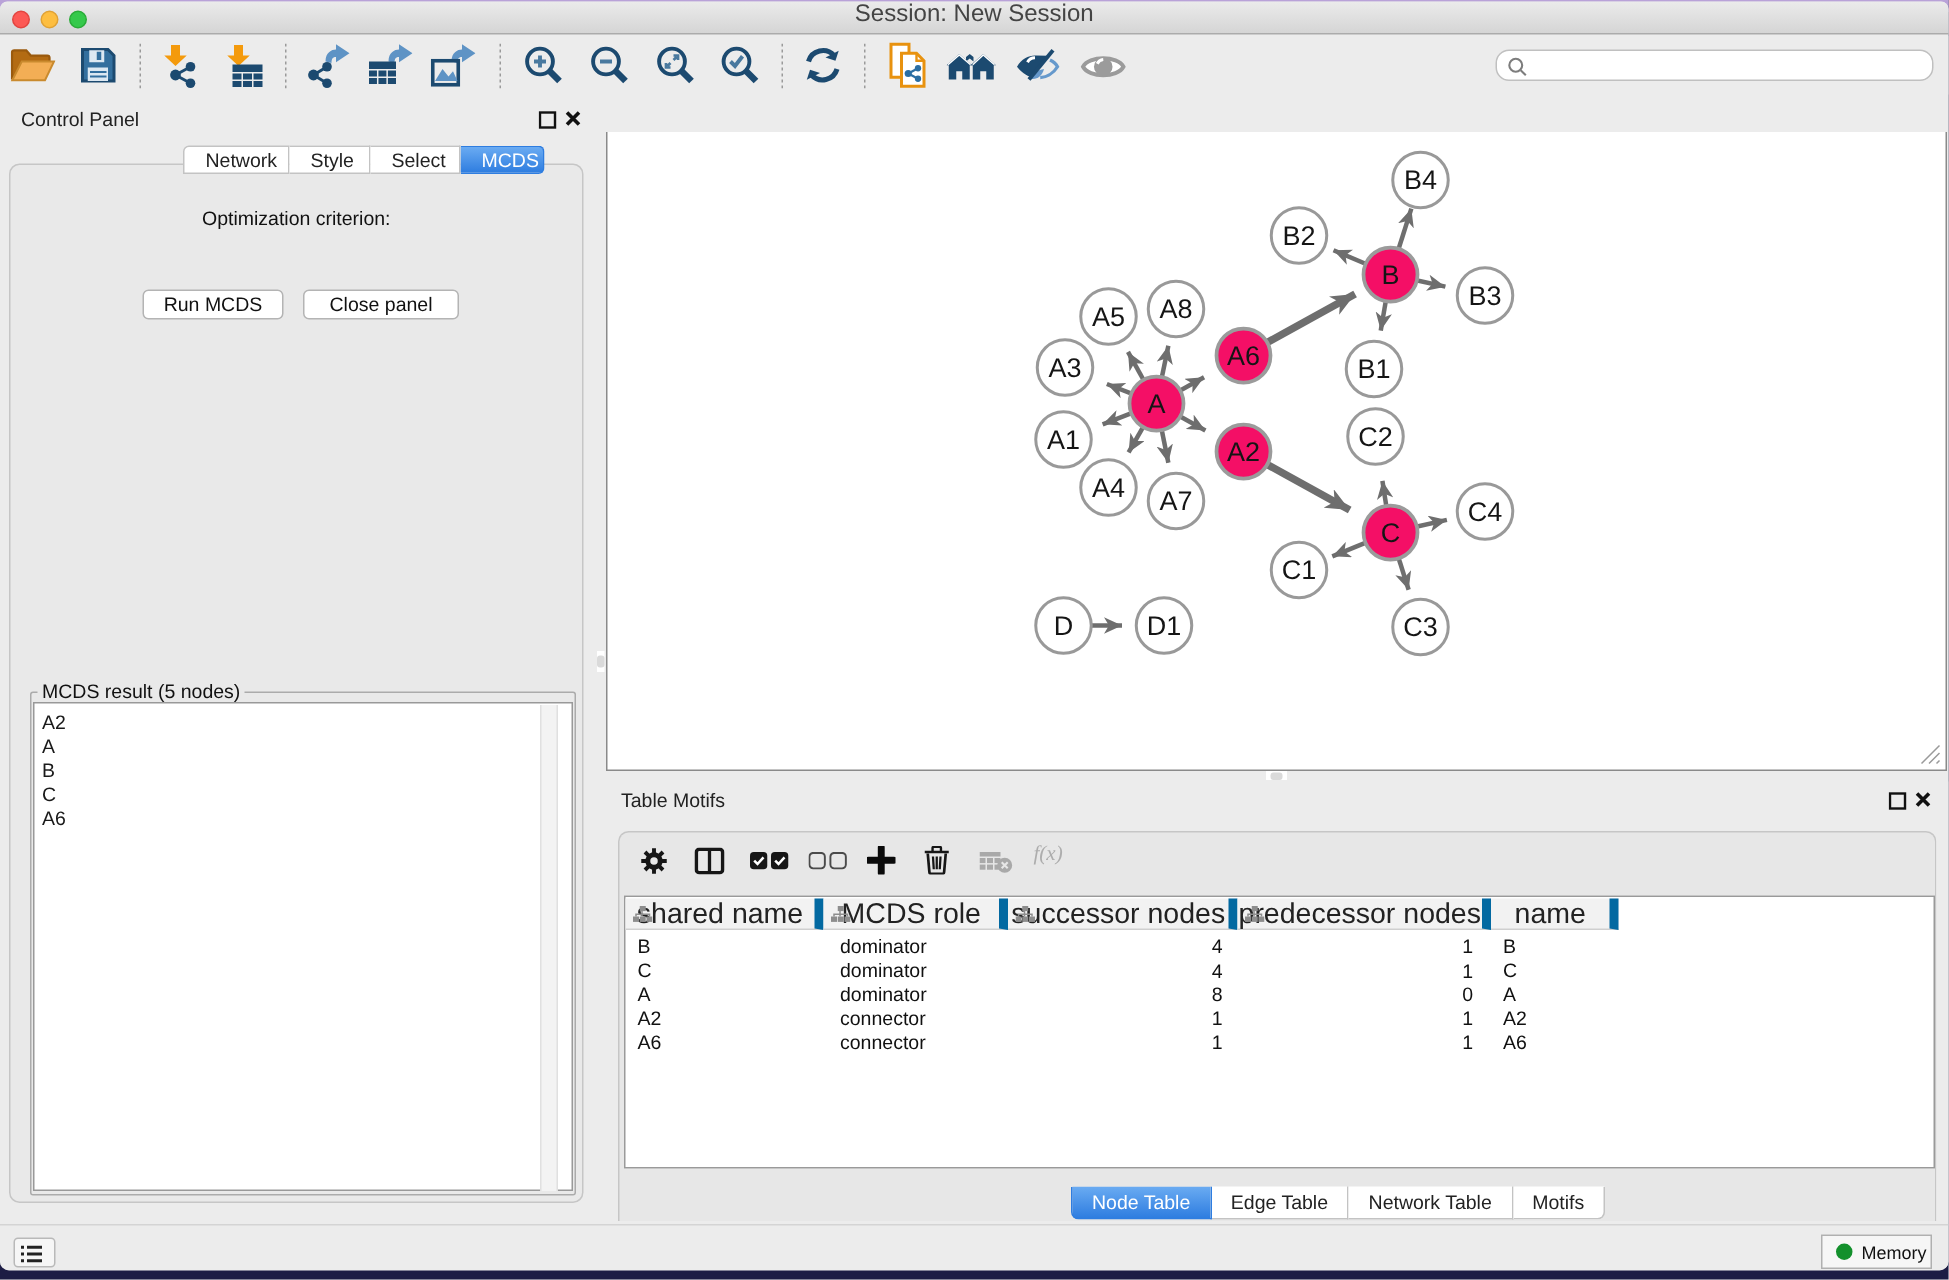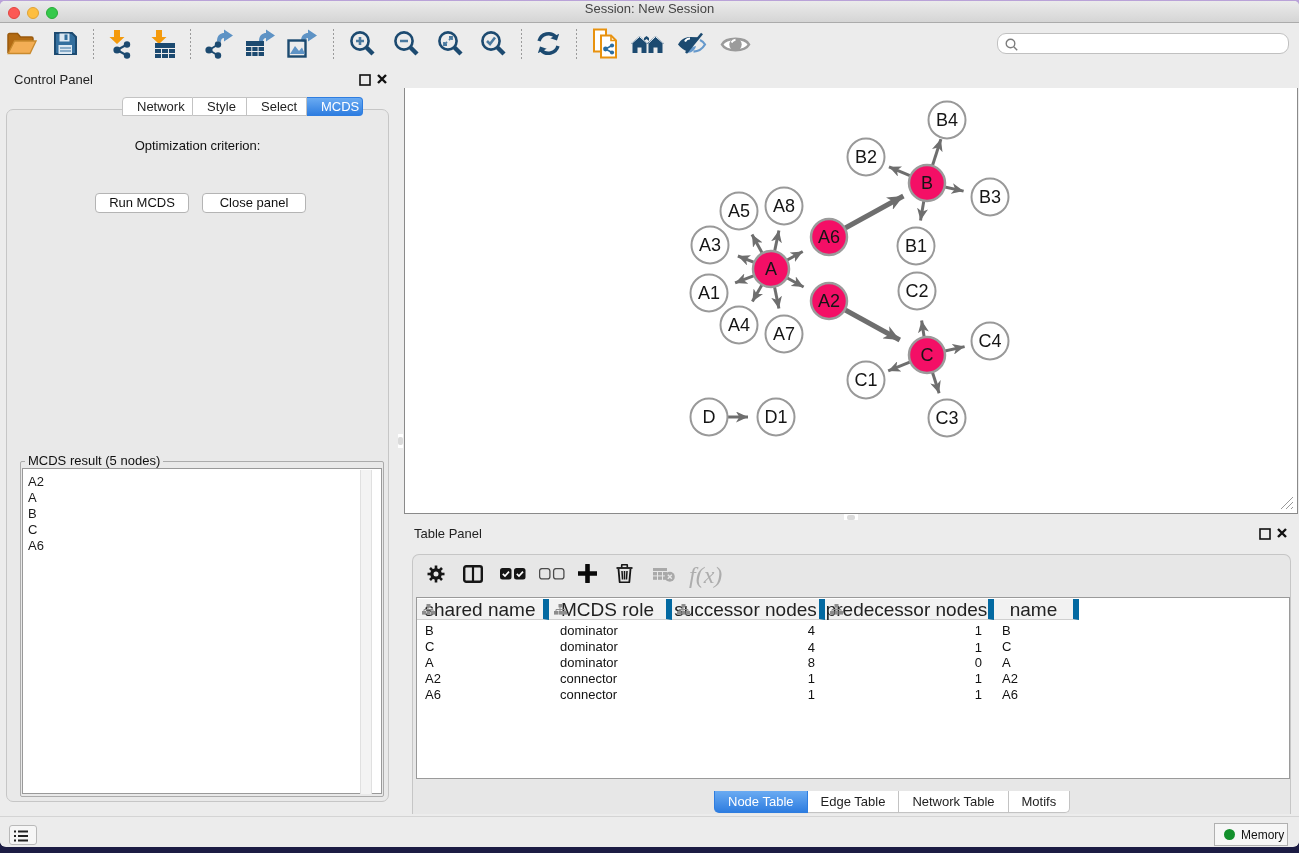--- a/index.html
+++ b/index.html
@@ -16,21 +16,21 @@
   background:#ececec; border-radius:5px 5px 6px 6px;
   overflow:hidden;
 }
 
 #titlebar {
   position:absolute; left:0; top:0; width:1299px; height:22px;
   background:linear-gradient(#ebebeb,#d5d5d5);
   border-bottom:1px solid #ababab;
 }
 .light { position:absolute; top:6px; width:12px; height:12px; border-radius:50%; }
-#titlebar .t-title { position:absolute; top:0; width:100%; text-align:center; color:#444; font-size:13px; }
+#titlebar .t-title { position:absolute; top:0; width:100%; text-align:center; color:#444; font-size:16px; }
 
 #toolbar { position:absolute; left:0; top:23px; width:1299px; height:39px; background:#ececec; }
 .tsep { position:absolute; top:5px; height:30px; width:1px;
   background-image:linear-gradient(#9a9a9a 2px, transparent 2px); background-size:1px 4px; }
 .ticon { position:absolute; top:6px; }
 #searchbox { position:absolute; left:997px; top:9px; width:292px; height:21px; background:#fff;
   border:1px solid #c0c0c0; border-radius:9px; }
 
 #cp { position:absolute; left:0; top:62px; width:399px; height:753px; background:#ececec; }
 #cp-title { position:absolute; left:14px; top:9px; font-size:13px; color:#222; }
@@ -378,21 +378,21 @@
 <text x="371" y="335" font-size="18" fill="#151515" text-anchor="middle">D1</text>
 
 </svg>
       <svg width="16" height="16" style="position:absolute;right:2px;bottom:2px;" viewBox="0 0 16 16">
         <path d="M14,2 L2,14 M14,7 L7,14 M14,12 L12,14" stroke="#9a9a9a" stroke-width="1"></path>
       </svg>
     </div>
   </div>
 
   <div id="tp">
-    <div id="tp-title">Table Panel</div>
+    <div id="tp-title">Table Motifs</div>
     <svg width="30" height="12" style="position:absolute;left:855px;top:7px;" viewBox="0 0 30 12">
       <rect x="1" y="1" width="10" height="10" fill="none" stroke="#111" stroke-width="1.6"></rect>
       <path d="M19,1 L27,9 M27,1 L19,9" stroke="#111" stroke-width="2.4"></path>
     </svg>
     <div id="tp-pane">
       <div id="tp-icons">
         <svg width="18" height="18" style="position:absolute;left:14px;top:10px;" viewBox="0 0 18 18">
           <path fill="#161616" d="M9,3.2 a5.8,5.8 0 1 0 0.001,0 z M9,6.5 a2.5,2.5 0 1 1 0,5 a2.5,2.5 0 1 1 0-5 z" fill-rule="evenodd"></path>
           <g stroke="#161616" stroke-width="2.6">
               <line x1="9" y1="0.5" x2="9" y2="4"></line>
@@ -438,21 +438,21 @@
               <rect x="0" y="5" width="4" height="3.4"></rect>
               <rect x="5" y="5" width="4" height="3.4"></rect>
               <rect x="10" y="5" width="4" height="3.4"></rect>
           <rect x="0" y="9.4" width="4" height="3.4"></rect>
               <rect x="5" y="9.4" width="4" height="3.4"></rect>
               <rect x="10" y="9.4" width="4" height="3.4"></rect>
             </g>
           <circle cx="16.8" cy="9.8" r="5" fill="#a9a9a9"></circle>
           <path d="M14.8,7.8 L18.8,11.8 M18.8,7.8 L14.8,11.8" stroke="#e7e7e7" stroke-width="1.4"></path>
         </svg>
-        <div style="position:absolute;left:276px;top:7px;font-family:'Liberation Serif',serif;font-style:italic;font-size:24px;color:#adadad;">f(x)</div>
+        <div style="position:absolute;left:276px;top:7px;font-family:'Liberation Serif',serif;font-style:italic;font-size:14px;color:#adadad;">f(x)</div>
       </div>
       <div id="tbl">
         <div class="th" style="left:0;width:132px;"><svg class="oc" width="13" height="12" style="left:5px;">
               <use href="#orgchart"></use>
             </svg>shared name</div>
         <div class="th" style="left:132px;width:123px;"><svg class="oc" width="13" height="12" style="left:5px;">
               <use href="#orgchart"></use>
             </svg>MCDS role</div>
         <div class="th" style="left:255px;width:153px;"><svg class="oc" width="13" height="12" style="left:5px;">
               <use href="#orgchart"></use>

